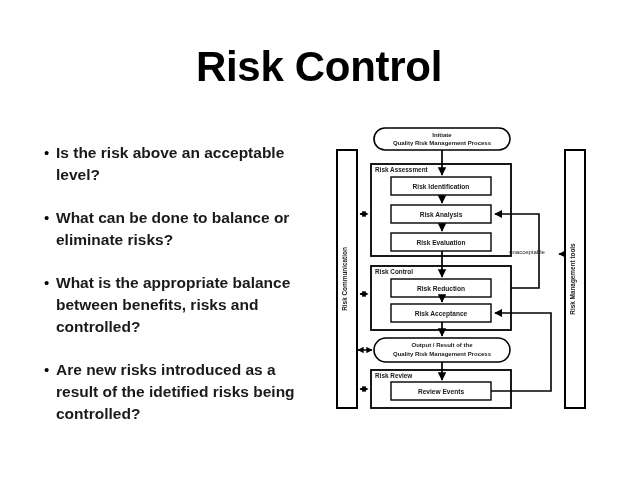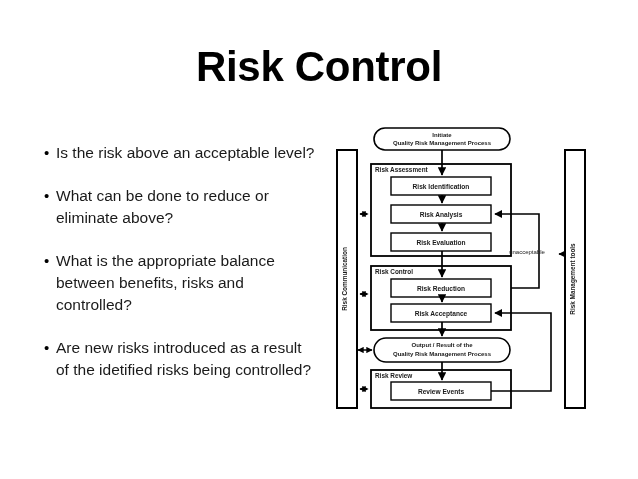--- a/index.html
+++ b/index.html
@@ -51,20 +51,21 @@
     text-align: left;
     padding-left: 6px;
     box-sizing: border-box;
   }
   .bullet-text {
     flex: 1 1 auto;
     font-size: 15.5px;
     line-height: 22px;
     color: #1a1a1a;
     word-spacing: 0px;
+    font-weight: bold;
   }
 
   
   #diagram {
     position: absolute;
     left: 327px;
     top: 126px;
     width: 288px;
     height: 296px;
   }
@@ -77,21 +78,21 @@
 
 <div id="bullet-list">
 
   <div class="bullet-item">
     <span class="bullet-marker">•</span>
     <span class="bullet-text">Is the risk above an acceptable level?</span>
   </div>
 
   <div class="bullet-item">
     <span class="bullet-marker">•</span>
-    <span class="bullet-text">What can be done to reduce or eliminate above?</span>
+    <span class="bullet-text">What can be done to balance or eliminate risks?</span>
   </div>
 
   <div class="bullet-item">
     <span class="bullet-marker">•</span>
     <span class="bullet-text">What is the appropriate balance between benefits, risks and controlled?</span>
   </div>
 
   <div class="bullet-item">
     <span class="bullet-marker">•</span>
     <span class="bullet-text">Are new risks introduced as a result of the idetified risks being controlled?</span>

